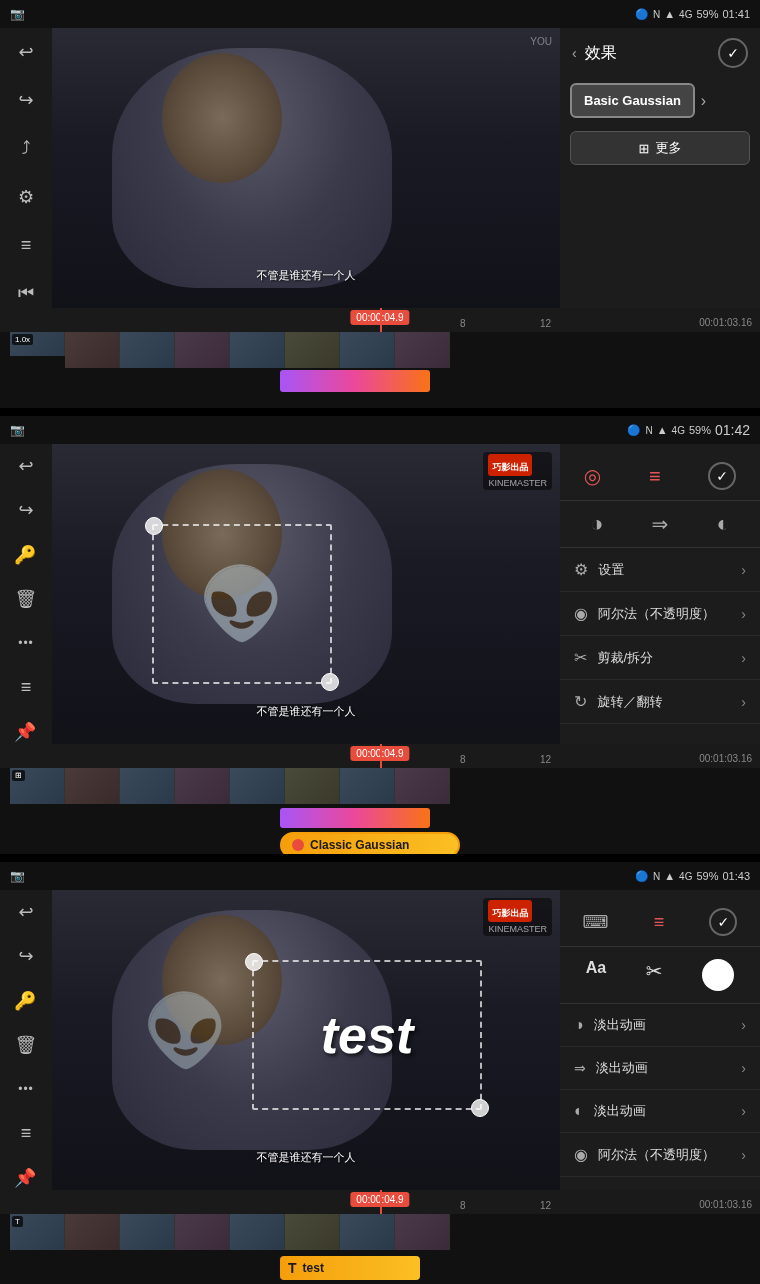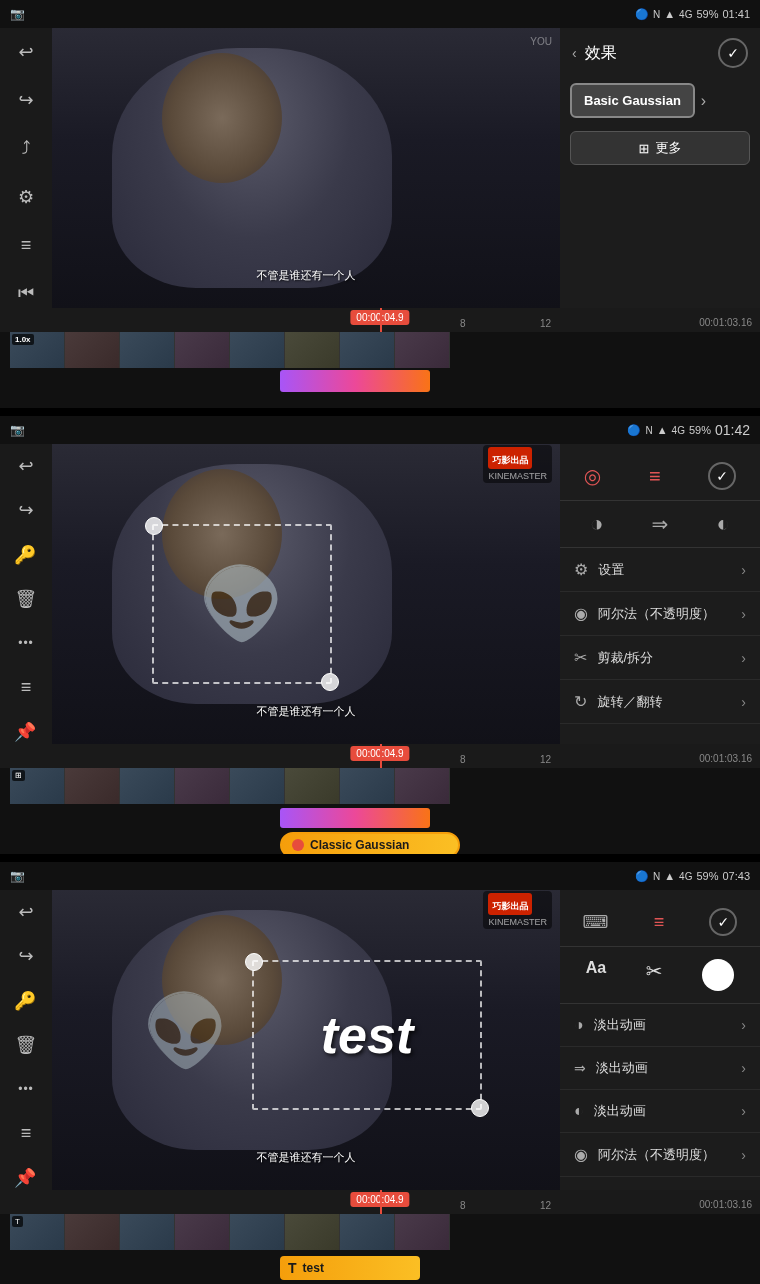--- a/index.html
+++ b/index.html
@@ -336,21 +336,21 @@
       height: 32px;
       border-radius: 50%;
       background: #fff;
       display: flex;
       align-items: center;
       justify-content: center;
     }
 
     .company-logo {
       position: absolute;
-      top: 1px;
+      top: 8px;
       right: 8px;
       background: rgba(0,0,0,0.5);
       border-radius: 4px;
       padding: 2px 5px;
     }
 
     .panel-divider {
       height: 6px;
       background: #000;
     }
@@ -469,21 +469,21 @@
       <div style="position:absolute;right:8px;top:4px;">
         <span style="color:#888;font-size:10px;">00:01:03.16</span>
       </div>
 
       <div style="position:absolute;left:calc(50% + 80px);top:10px;color:#888;font-size:10px;">8</div>
       <div style="position:absolute;left:calc(50% + 160px);top:10px;color:#888;font-size:10px;">12</div>
     </div>
     <div class="timeline-tracks">
 
       <div style="display:flex;height:38px;margin-left:10px;overflow:hidden;">
-        <div style="position:relative;flex-shrink:0;width:55px;height:36px;background:linear-gradient(135deg,#3a4a5a,#2a3a4a);border-right:1px solid #333;font-weight:bold;">
+        <div style="position:relative;flex-shrink:0;width:55px;height:24px;background:linear-gradient(135deg,#3a4a5a,#2a3a4a);border-right:1px solid #333;">
           <div style="position:absolute;top:2px;left:2px;background:rgba(0,0,0,0.7);color:#fff;font-size:8px;padding:1px 3px;border-radius:2px;">1.0x</div>
         </div>
         <div style="flex-shrink:0;width:55px;height:36px;background:linear-gradient(135deg,#4a3a3a,#3a2a2a);border-right:1px solid #333;"></div>
         <div style="flex-shrink:0;width:55px;height:36px;background:linear-gradient(135deg,#3a4a5a,#2a3a4a);border-right:1px solid #333;"></div>
         <div style="flex-shrink:0;width:55px;height:36px;background:linear-gradient(135deg,#4a3a4a,#3a2a3a);border-right:1px solid #333;"></div>
         <div style="flex-shrink:0;width:55px;height:36px;background:linear-gradient(135deg,#3a4a5a,#2a3a4a);border-right:1px solid #333;"></div>
         <div style="flex-shrink:0;width:55px;height:36px;background:linear-gradient(135deg,#4a4a3a,#3a3a2a);border-right:1px solid #333;"></div>
         <div style="flex-shrink:0;width:55px;height:36px;background:linear-gradient(135deg,#3a4a5a,#2a3a4a);border-right:1px solid #333;"></div>
         <div style="flex-shrink:0;width:55px;height:36px;background:linear-gradient(135deg,#4a3a4a,#3a2a3a);border-right:1px solid #333;"></div>
       </div>
@@ -657,21 +657,21 @@
   <div class="status-bar">
     <div class="status-bar-left">
       <span style="color:#aaa;font-size:12px;">📷</span>
     </div>
     <div class="status-bar-right">
       <span>🔵</span>
       <span style="font-size:10px;color:#ccc;">N</span>
       <span>▲</span>
       <span style="font-size:10px;color:#ccc;">4G</span>
       <span style="font-size:11px;color:#ccc;">59%</span>
-      <span style="font-size:11px;color:#ccc;">07:43</span>
+      <span style="font-size:11px;color:#ccc;">01:43</span>
     </div>
   </div>
 
   <div class="panel2-video">
 
     <div class="panel2-toolbar">
       <div class="tool-btn">
         <span>↩</span>
       </div>
       <div class="tool-btn">

